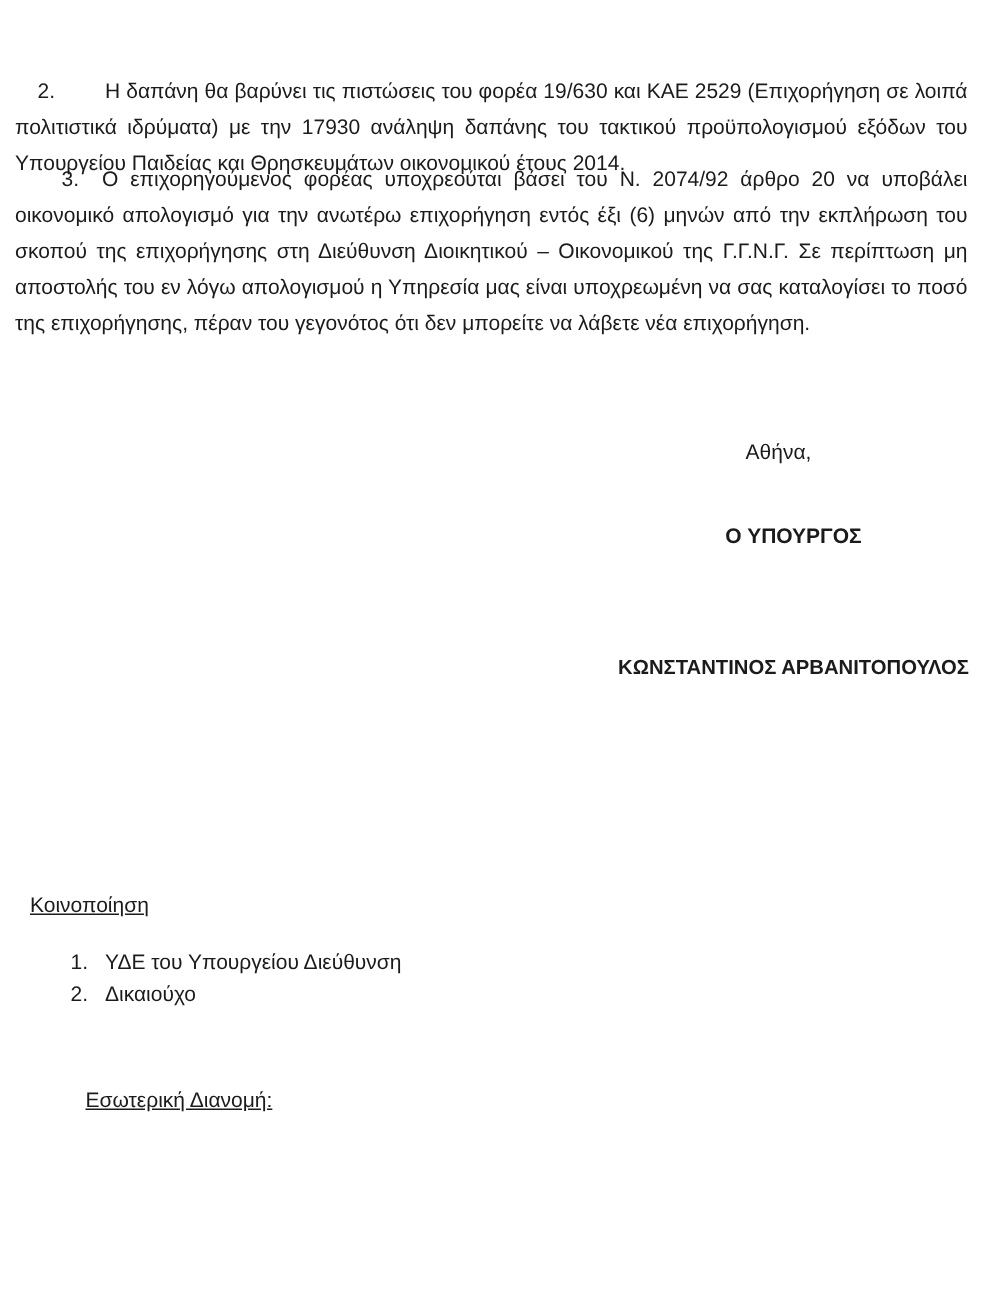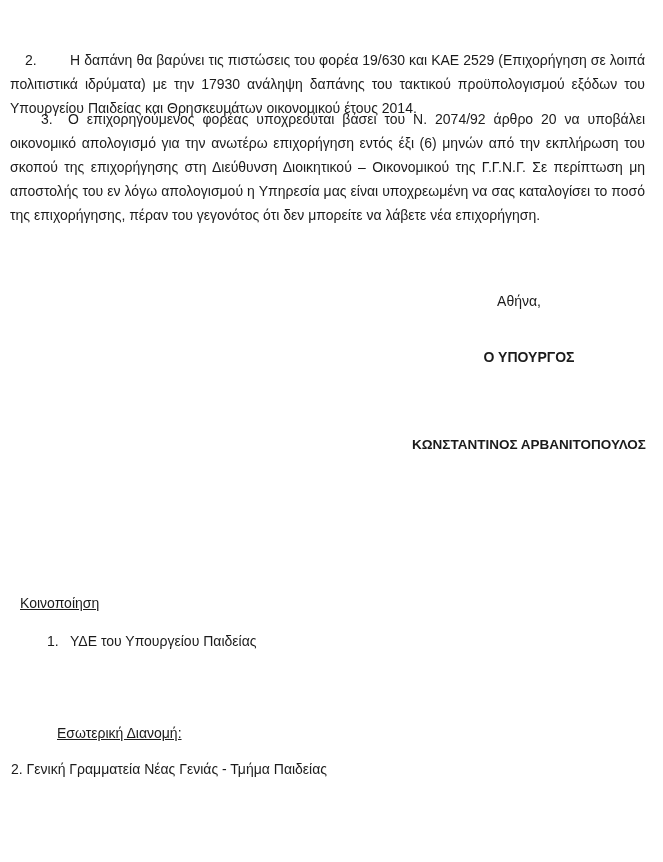--- a/index.html
+++ b/index.html
@@ -91,23 +91,25 @@
   <div class="abs sig place-line">Αθήνα,</div>
 
   <div class="abs sig minister-title">Ο ΥΠΟΥΡΓΟΣ</div>
 
   <div class="abs sig minister-name">ΚΩΝΣΤΑΝΤΙΝΟΣ ΑΡΒΑΝΙΤΟΠΟΥΛΟΣ</div>
 
   <div class="abs heading-underline notification-heading">Κοινοποίηση</div>
 
   <div class="abs notification-list">
     <div>
-      <span class="li-num">1.</span><span>ΥΔΕ του Υπουργείου Παιδείας</span>
+      <span class="li-num">1.</span><span>ΥΔΕ του Υπουργείου Διεύθυνση</span>
+    </div>
+    <div>
+      <span class="li-num">2.</span><span>Δικαιούχο</span>
     </div>
   </div>
 
   <div class="abs heading-underline internal-heading">Εσωτερική Διανομή:</div>
 
   <div class="abs internal-lines">
-    <div>2. Γενική Γραμματεία Νέας Γενιάς - Τμήμα Παιδείας</div>
   </div>
 
 </div>
 
 </body></html>

